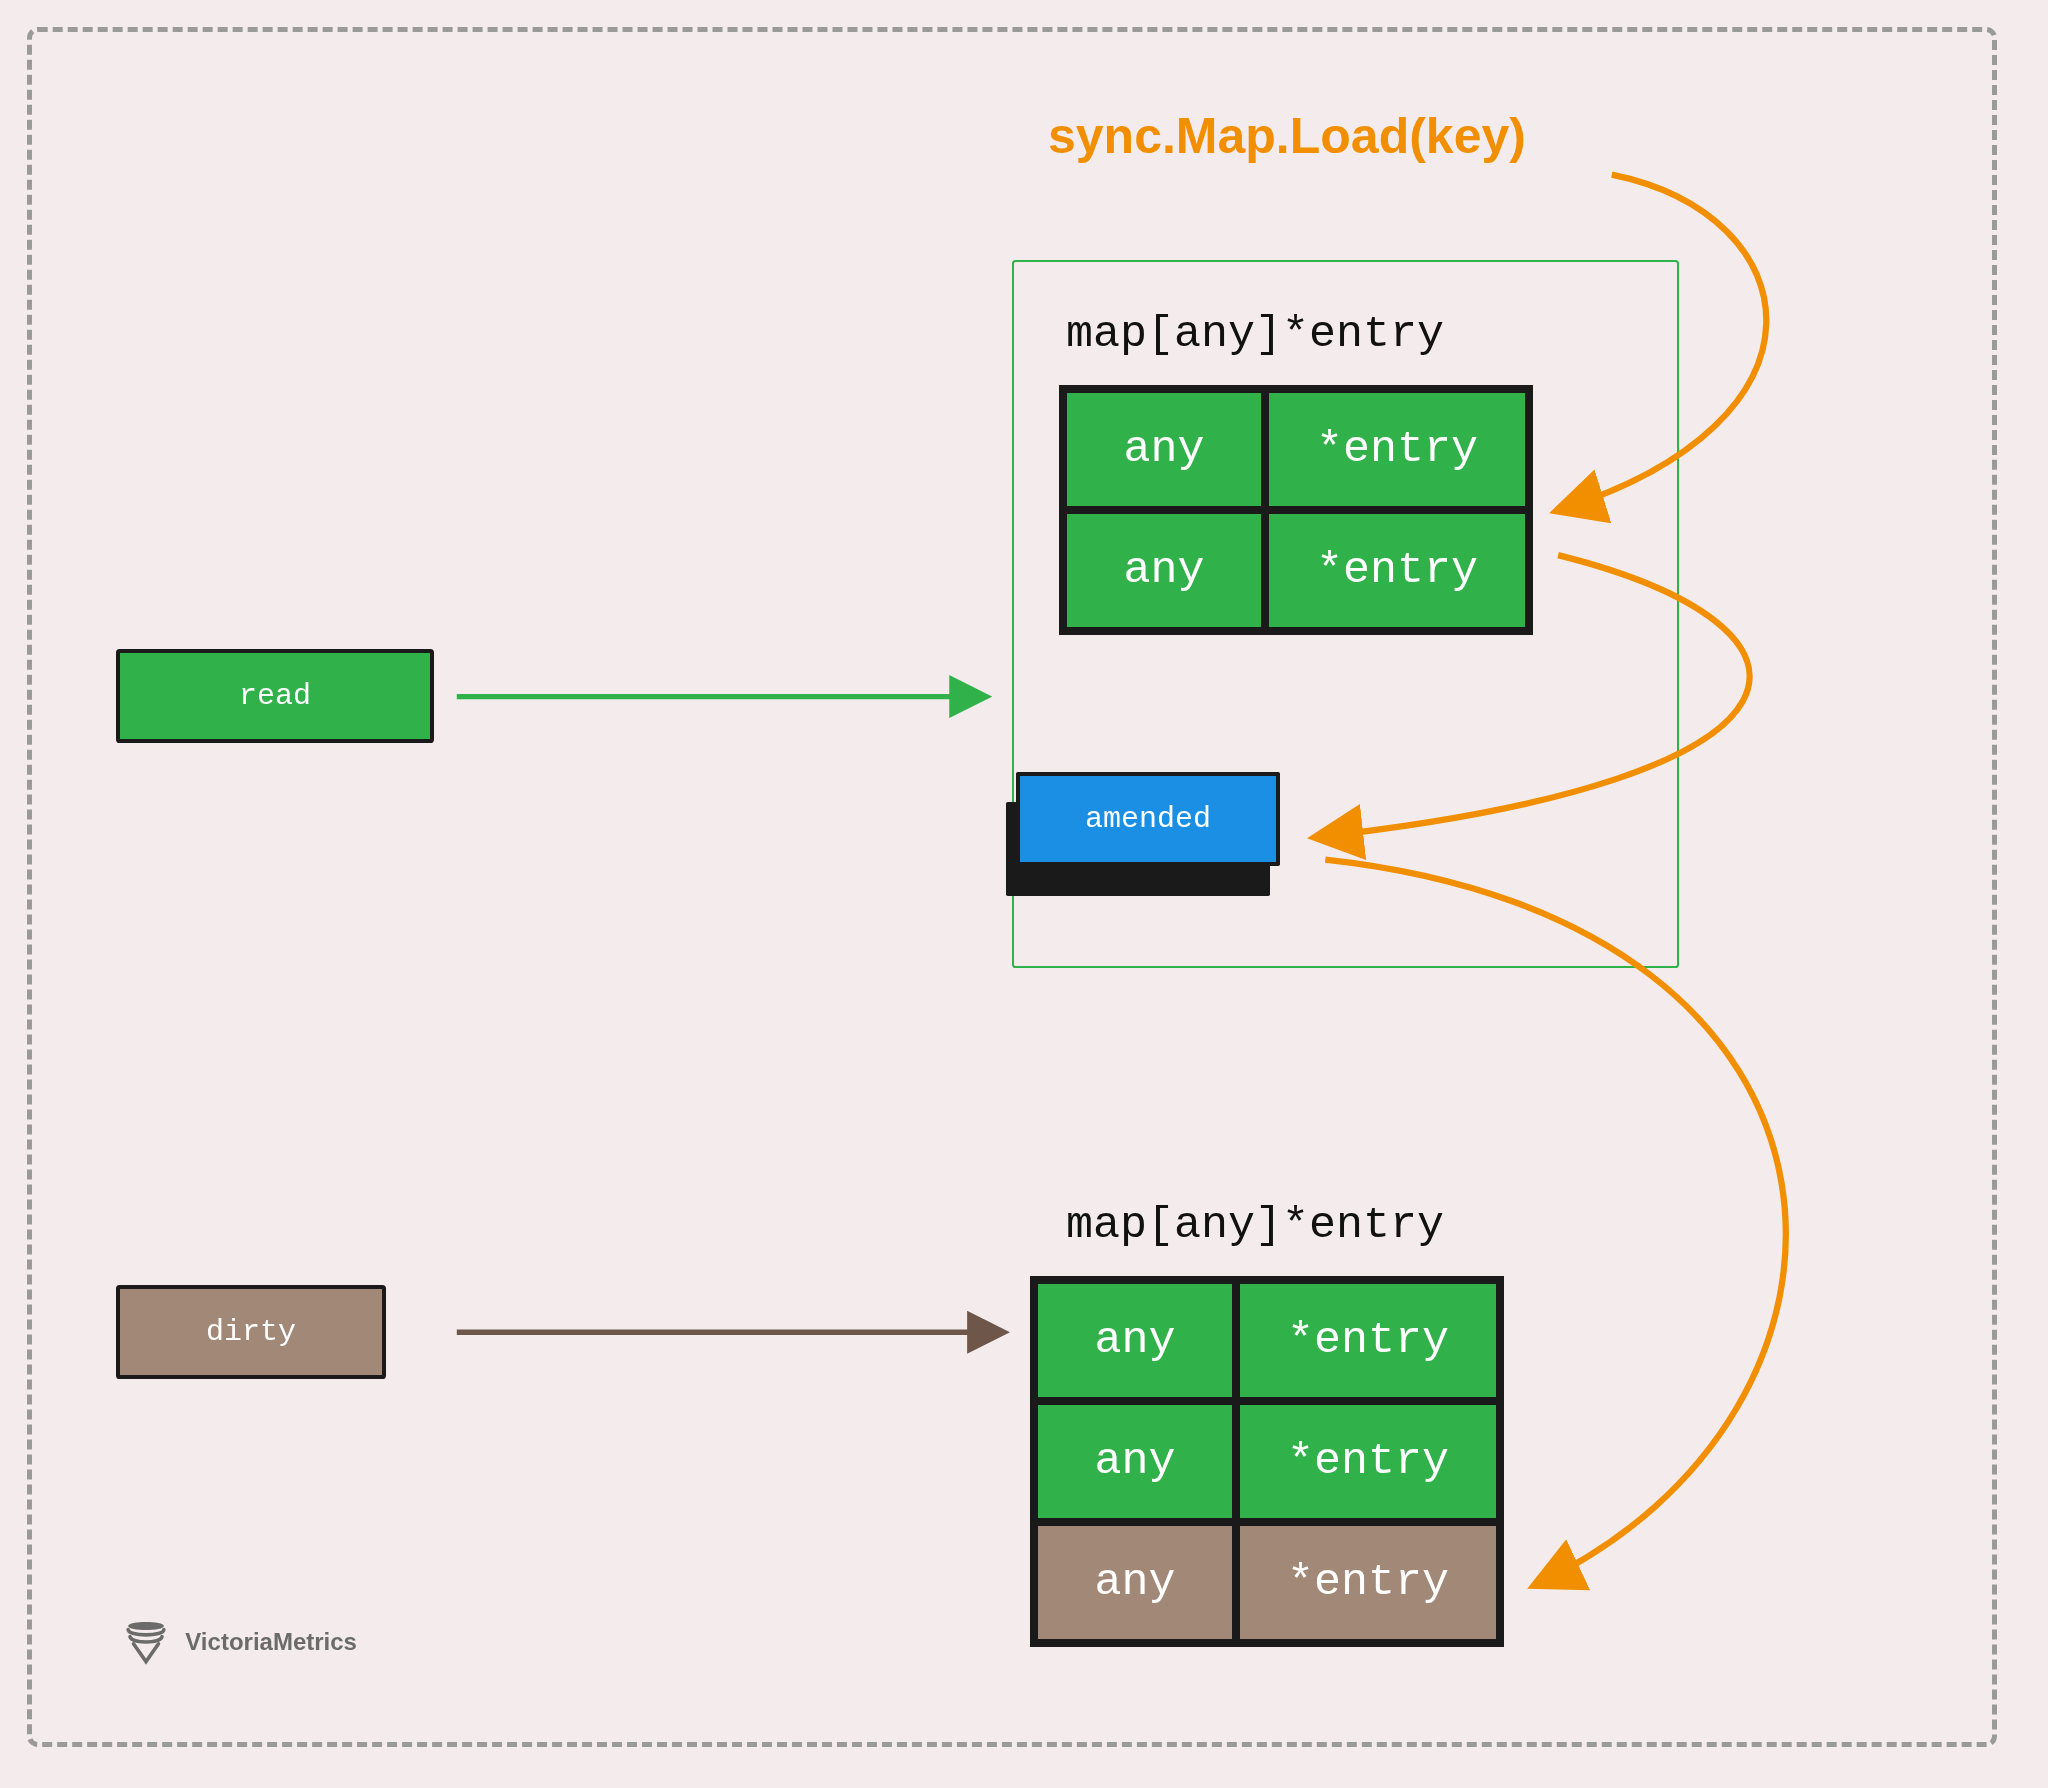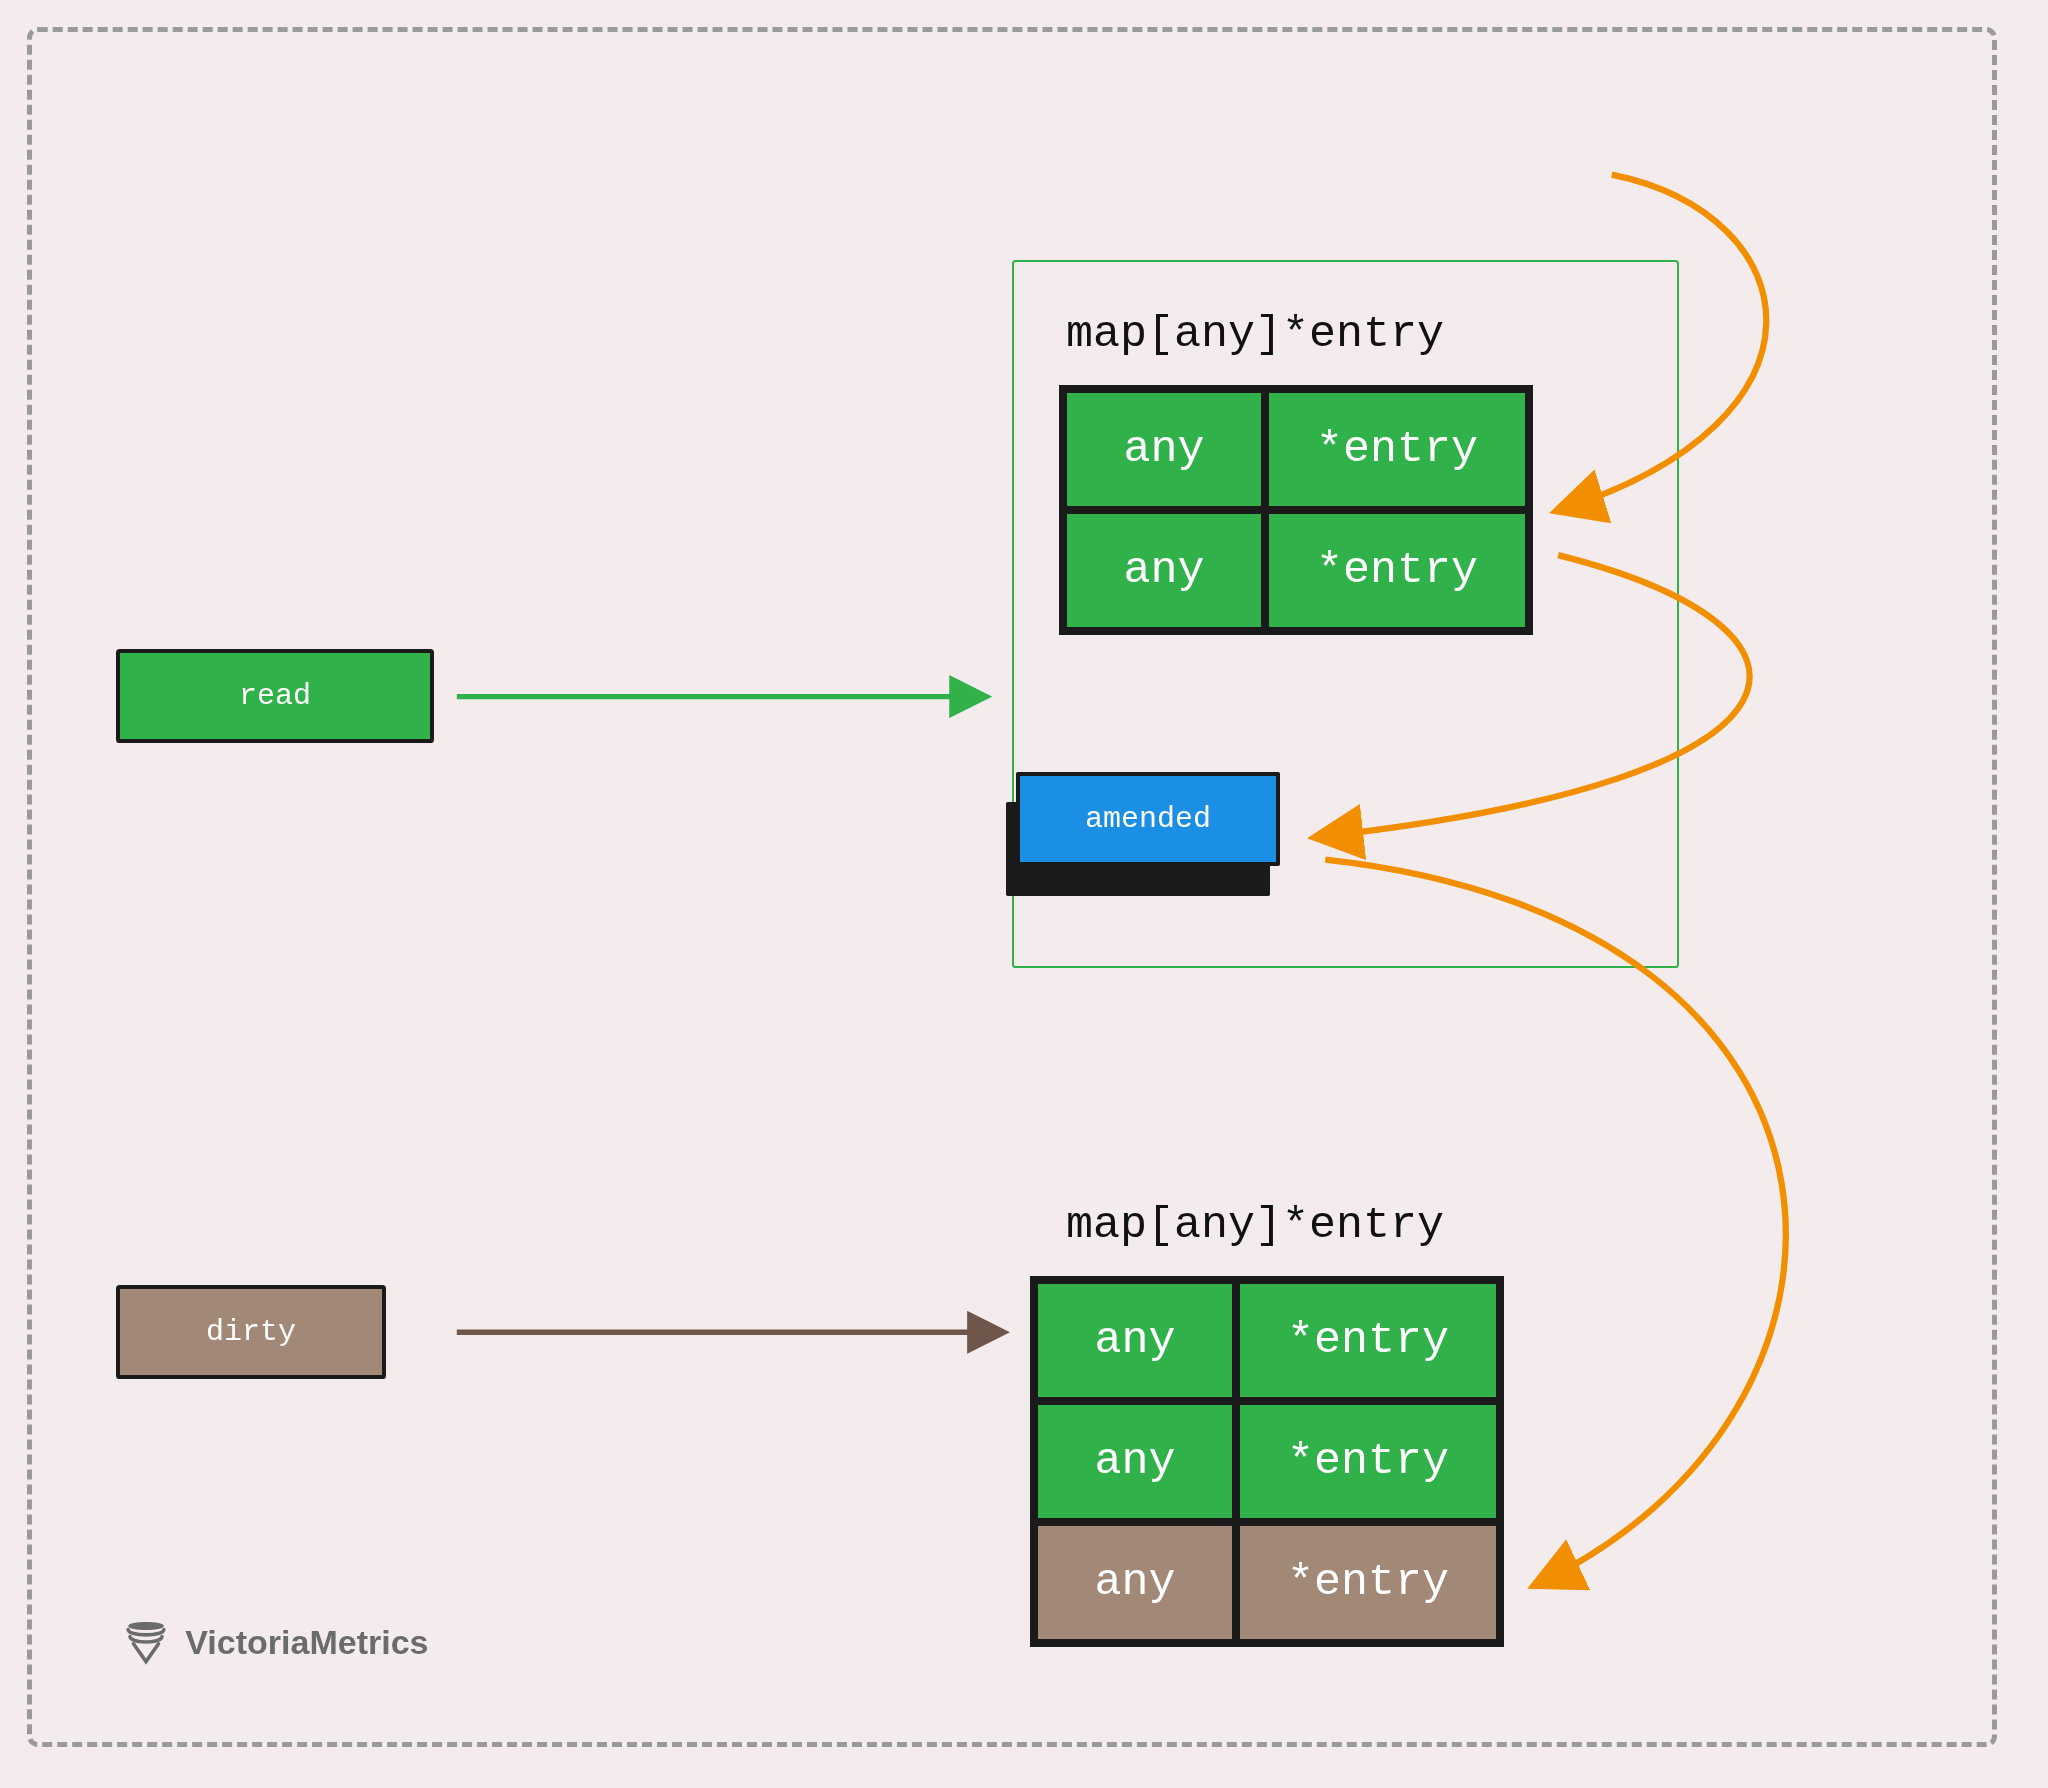--- a/index.html
+++ b/index.html
@@ -130,32 +130,33 @@
 
   .watermark {
     position: absolute;
     left: 121px;
     top: 1617px;
     display: flex;
     align-items: center;
     gap: 14.3px;
     color: #6b6b6b;
     font-family: "Segoe UI", Arial, sans-serif;
-    font-size: 34px;
+    font-size: 24px;
     font-weight: 600;
   }
   .watermark svg { display: block; }
 </style>
 </head>
 <body>
 
 <div class="canvas">
 
   <div class="frame"></div>
 
+  <div class="title">sync.Map.Load(key)</div>
 
   <div class="box green read-box">
     <span>read</span>
   </div>
 
   <div class="box brown dirty-box">
     <span>dirty</span>
   </div>
 
   <div class="group-border"></div>

